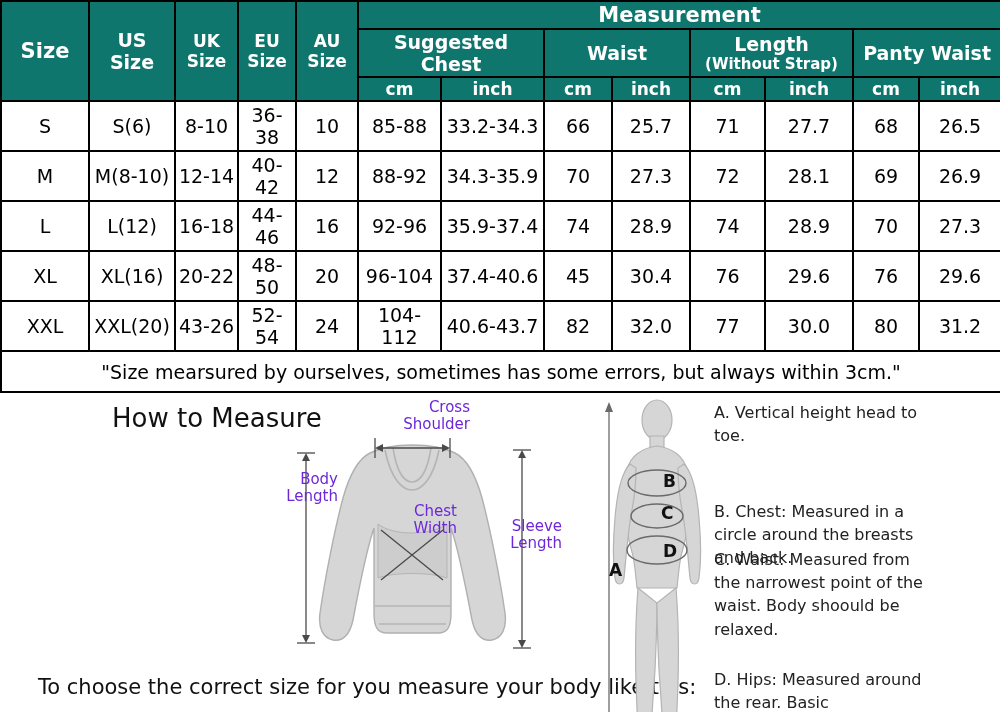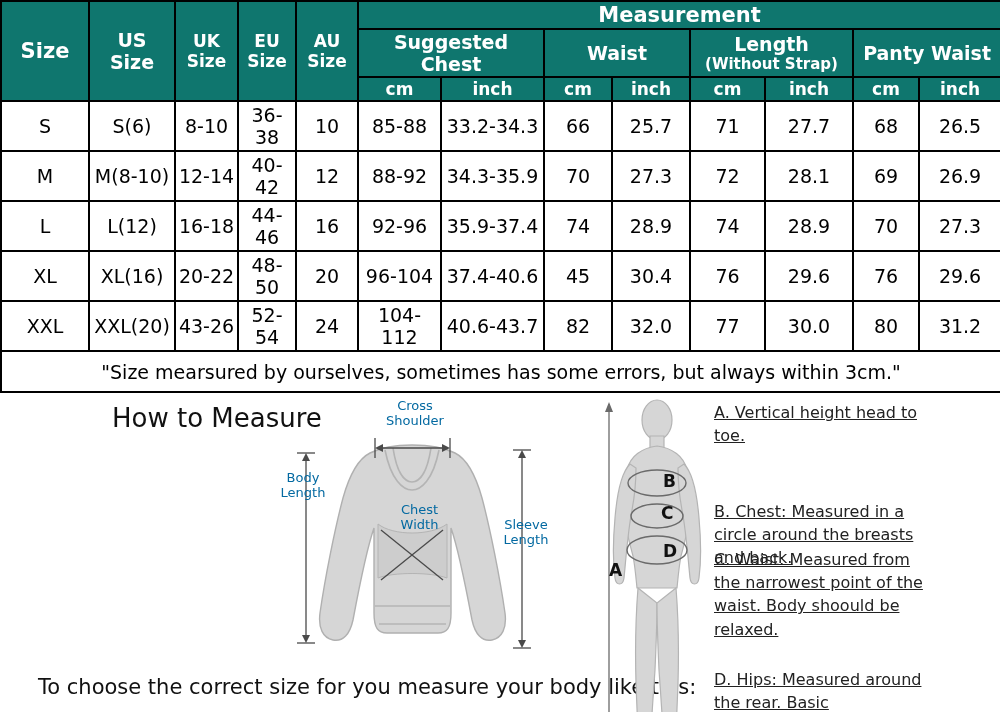--- a/index.html
+++ b/index.html
@@ -67,32 +67,31 @@
   }
   .choose {
     position: absolute;
     left: 38px;
     top: 282px;
     font-size: 21px;
     color: #111;
   }
   .label {
     position: absolute;
-    font-size: 13px;
-    color: #0369a1;
+    font-size: 15px;
+    color: #6d28d9;
     line-height: 1.15;
-    text-align: center;
+    text-align: right;
   }
   .desc {
     position: absolute;
     font-size: 16px;
     color: #222;
     line-height: 1.45;
     width: 215px;
-    text-decoration: underline;
   }
   .dimletter {
     position: absolute;
     font-size: 17px;
     font-weight: bold;
     color: #111;
   }
   svg { display: block; }
   .svgwrap { position: absolute; }
 </style>

